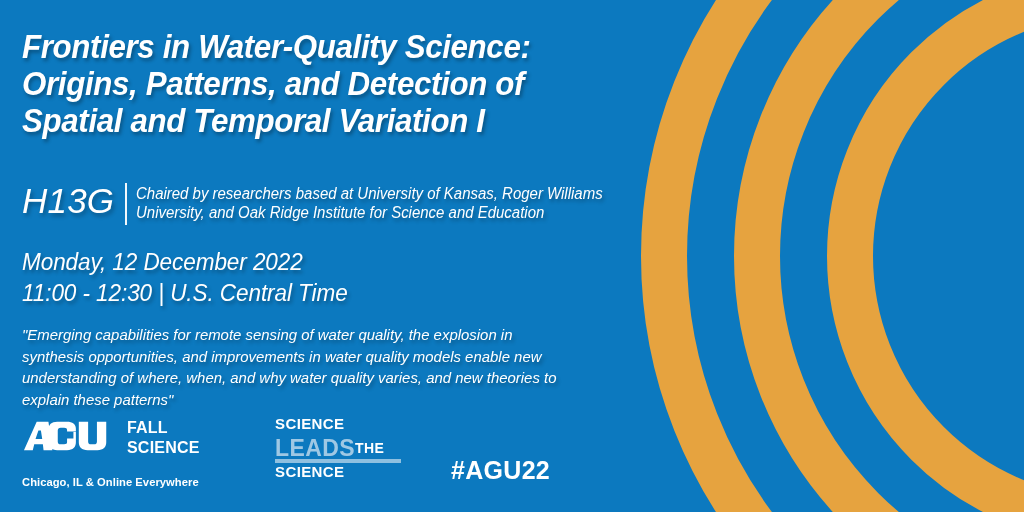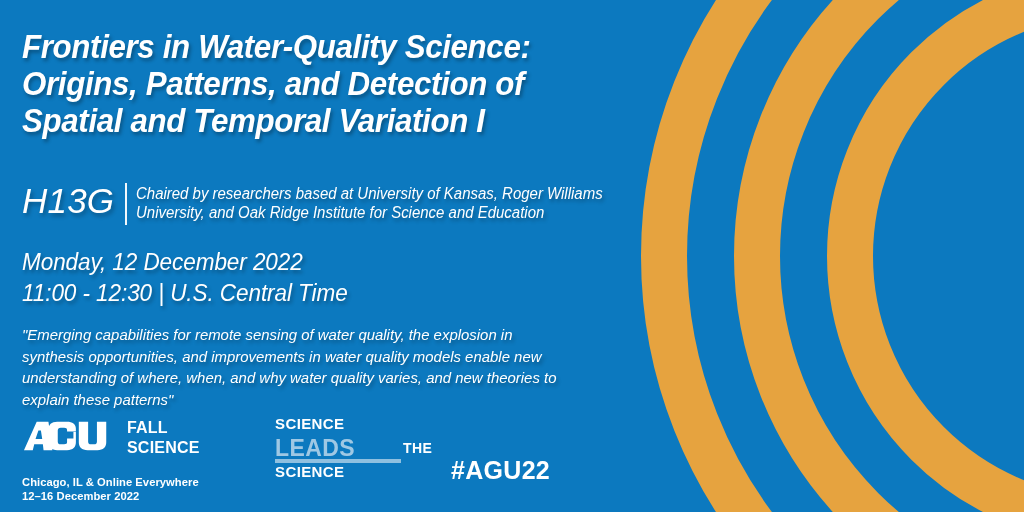--- a/index.html
+++ b/index.html
@@ -166,21 +166,20 @@
     font-size: 15px;
     line-height: 24px;
     letter-spacing: 0.4px;
     white-space: nowrap;
   }
   #slf .slf-mid {
     display: flex;
     align-items: flex-start;
     position: relative;
     line-height: 24px;
-    gap: 48px;
   }
   #slf .leads {
     color: #9fc8e4;
     font-weight: bold;
     font-size: 23px;
     letter-spacing: 0.4px;
   }
   #slf .the {
     color: #ffffff;
     font-weight: bold;
@@ -273,21 +272,20 @@
                      C172 54 166 60 154 60 L134 60 C122 60 116 54 116 44 Z"></path>
           </g>
         </svg>
         <div id="agu-fm">
           <span class="fm1">FALL</span>
           <span class="fm2">SCIENCE</span>
         </div>
       </div>
       <div id="agu-sub">
         <span>Chicago, IL &amp; Online Everywhere</span>
-        <span>12–16 December 2022</span>
       </div>
     </div>
 
     <div id="slf">
       <div class="slf-line">SCIENCE</div>
       <div class="slf-mid">
         <span class="leads">LEADS</span>
         <span class="the">THE</span>
         <span class="slf-bar"></span>
       </div>

